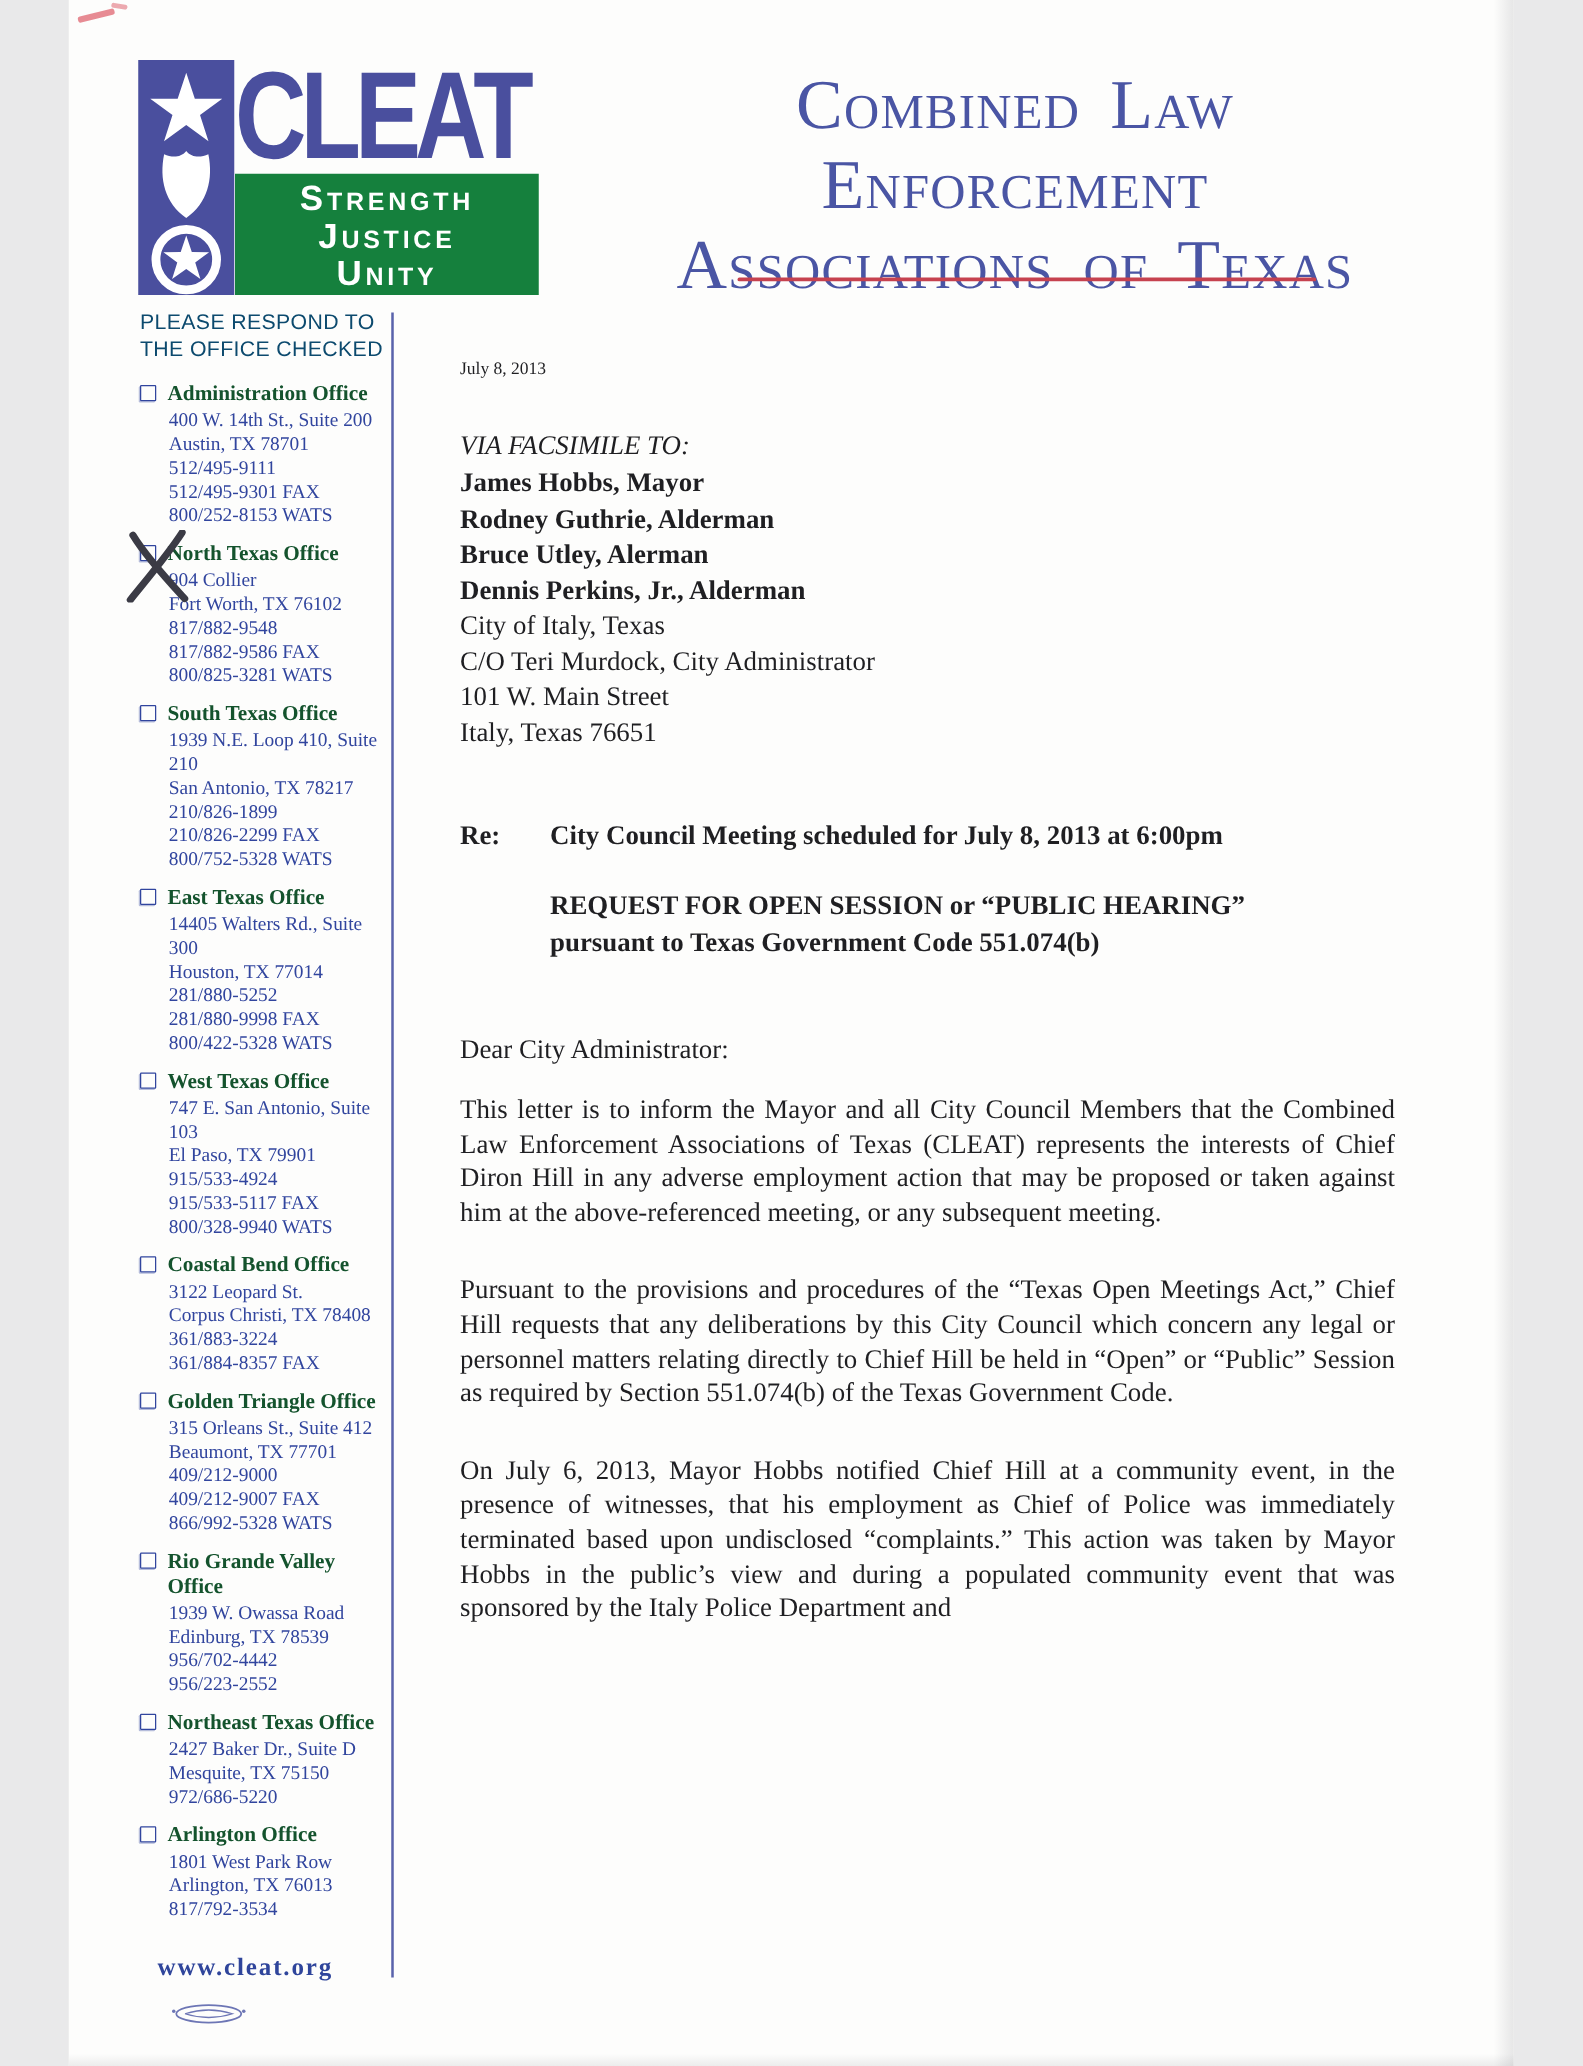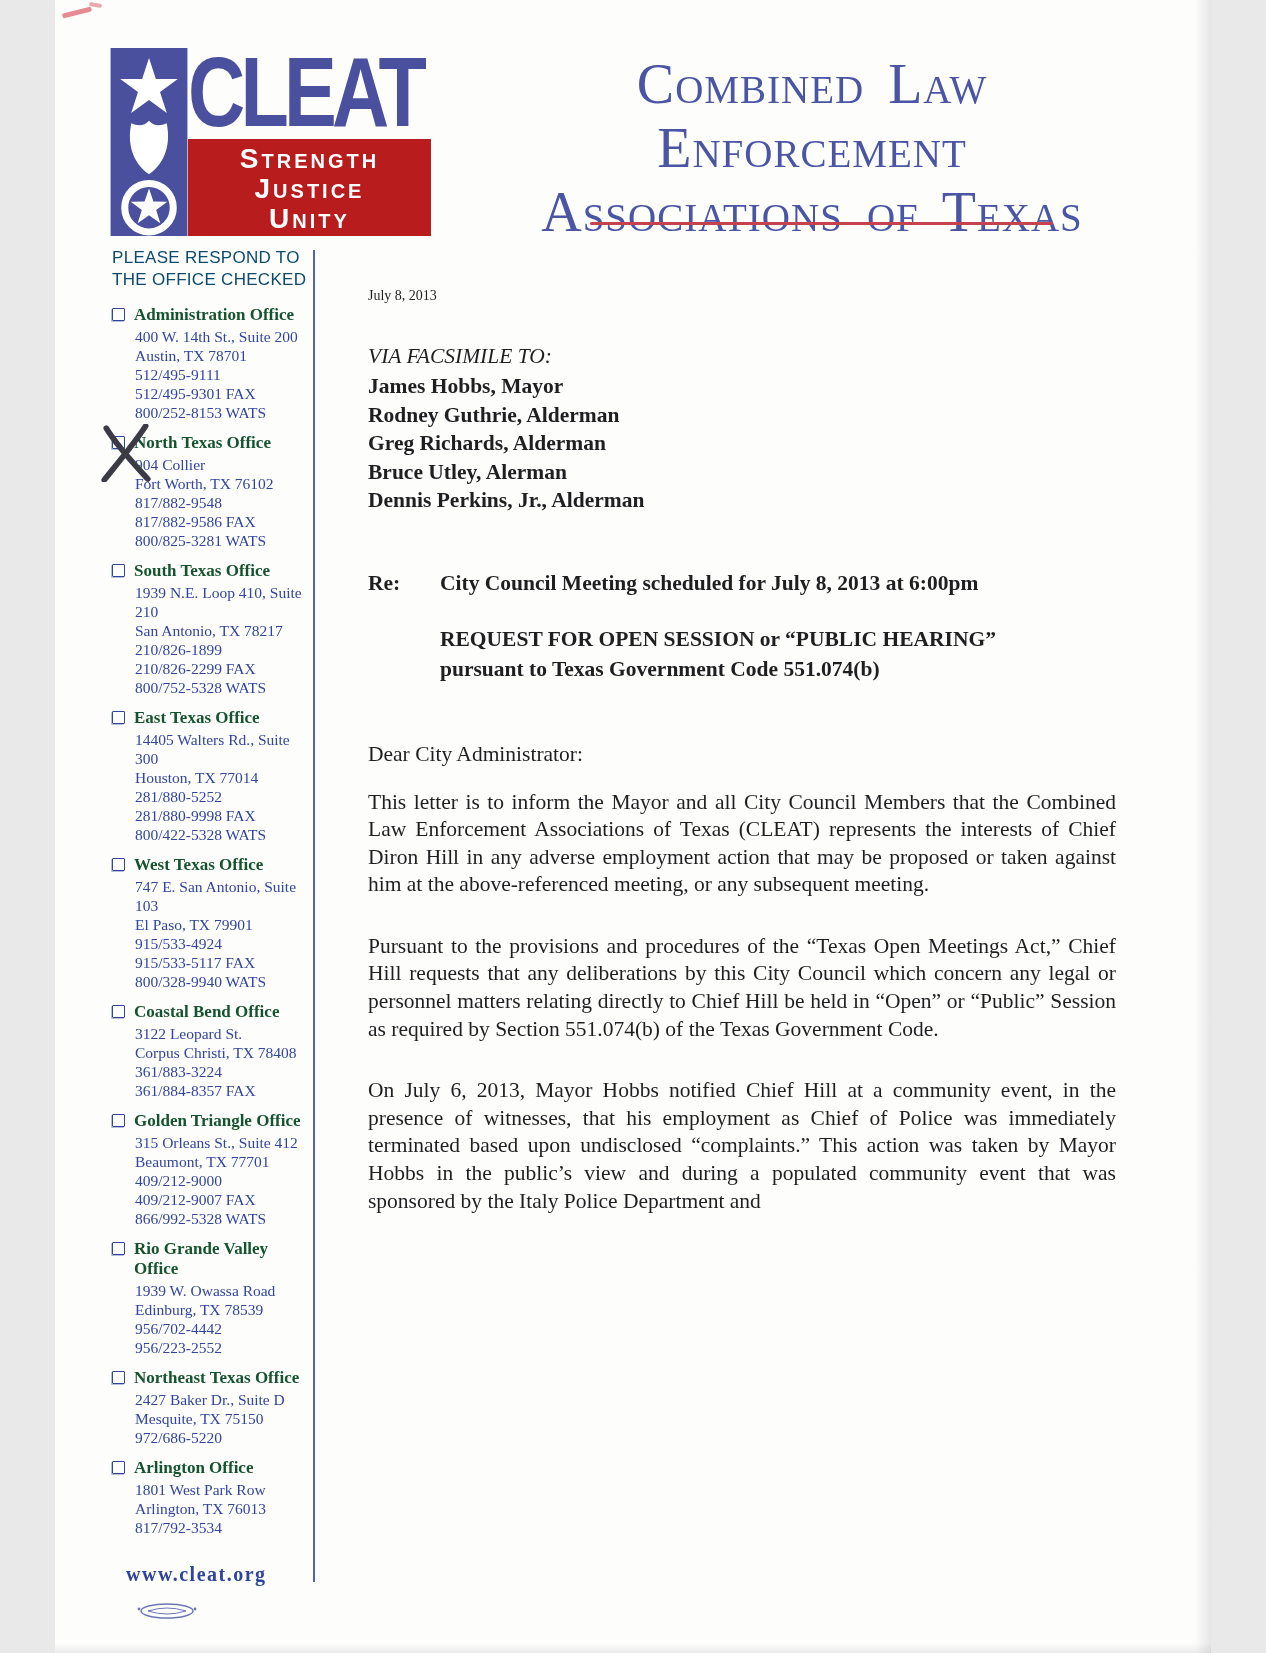--- a/index.html
+++ b/index.html
@@ -19,21 +19,21 @@
   
   .logo{position:absolute;left:55px;top:48px;display:flex;}
   .logo svg.emblems{display:block;}
   .logo-right{width:243px;display:flex;flex-direction:column;}
   .cleat-word{
     height:91px;font-family:"Liberation Sans",sans-serif;font-weight:700;
     font-size:99px;line-height:87px;letter-spacing:-6px;color:#4a4f9e;
     transform:scaleX(.80);transform-origin:left top;white-space:nowrap;
   }
   .tagline{
-    flex:1;background:#b91c1c;color:#fff;text-align:center;
+    flex:1;background:#15803d;color:#fff;text-align:center;
     font-family:"Liberation Sans",sans-serif;font-weight:700;
     font-variant:small-caps;font-size:28px;line-height:30px;
     letter-spacing:3px;padding-top:5px;box-sizing:border-box;
   }
   
   .org-title{
     position:absolute;left:422px;top:52px;width:670px;text-align:center;
     font-variant:small-caps;color:#4a55a4;font-size:56px;line-height:64px;
     letter-spacing:1px;word-spacing:9px;font-weight:400;
   }
@@ -344,28 +344,38 @@
     <div class="date">July 8, 2013</div>
 
     <div class="via">VIA FACSIMILE TO:</div>
 
     <div>
 
         <div class="recip-bold">James Hobbs, Mayor</div>
 
         <div class="recip-bold">Rodney Guthrie, Alderman</div>
 
-        <div class="recip-bold">Greg Richards, Alderman</div>
 
         <div class="recip-bold">Bruce Utley, Alerman</div>
 
         <div class="recip-bold">Dennis Perkins, Jr., Alderman</div>
 
     </div>
 
+    <div>
+
+        <div class="recip-plain">City of Italy, Texas</div>
+
+        <div class="recip-plain">C/O Teri Murdock, City Administrator</div>
+
+        <div class="recip-plain">101 W. Main Street</div>
+
+        <div class="recip-plain">Italy, Texas 76651</div>
+
+    </div>
 
     <div class="re-row">
       <span class="re-label">Re:</span>
       <span class="re-text">City Council Meeting scheduled for July 8, 2013 at 6:00pm</span>
     </div>
 
     <div class="re-request">
       <div>REQUEST FOR OPEN SESSION or “PUBLIC HEARING”</div>
       <div>pursuant to Texas Government Code 551.074(b)</div>
     </div>

